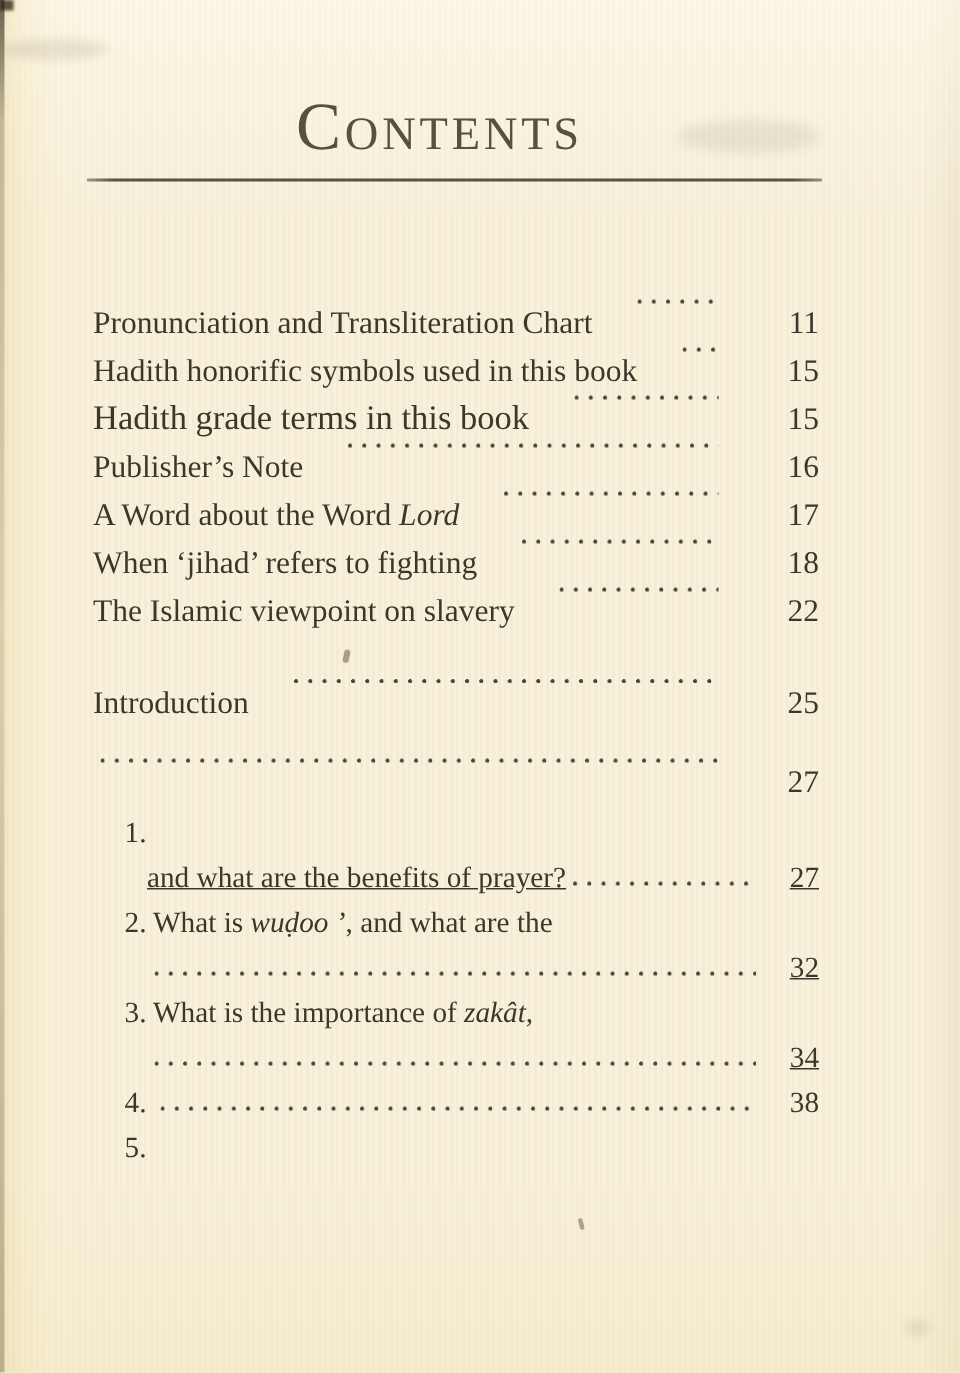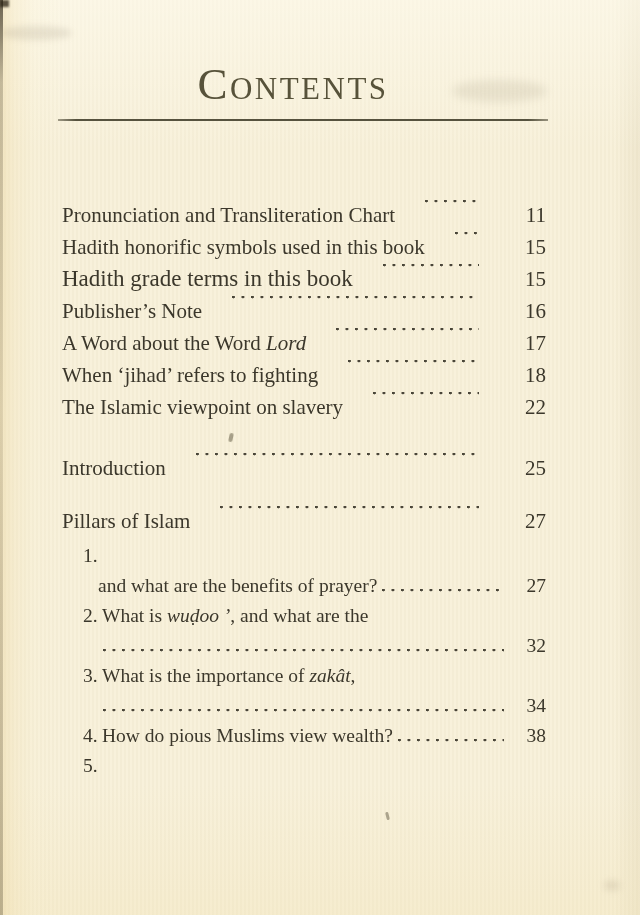--- a/index.html
+++ b/index.html
@@ -45,21 +45,21 @@
 
   .gap-intro{margin-top:29px;}
   .gap-pillars{margin-top:21px;}
 
   
   .items{margin-top:4px;}
   .line{display:flex;align-items:baseline;line-height:30px;font-size:19.5px;}
   .line .t{white-space:nowrap;}
   .l1{padding-left:21px;}
   .l1 .num{width:19px;flex:0 0 auto;}
-  .l2{padding-left:36px;}
+  .l2{padding-left:36px;text-decoration:underline;}
   .line .leader{height:4px;}
 
   
   .art{position:absolute;pointer-events:none;}
   .edge-left{left:0;top:0;width:3px;height:915px;
     background:linear-gradient(180deg, rgba(32,26,14,.65) 0, rgba(32,26,14,.22) 9%, rgba(70,58,34,.12) 45%, rgba(50,42,24,.28) 100%);}
   .corner-tl{left:0;top:0;width:9px;height:7px;background:rgba(40,32,18,.75);filter:blur(1px);}
   .smudge-tl{left:0;top:26px;width:72px;height:14px;background:rgba(150,140,118,.18);filter:blur(3px);border-radius:50%;}
   .smudge-title{left:452px;top:80px;width:95px;height:22px;background:rgba(160,150,124,.18);filter:blur(4px);border-radius:50%;}
   .tick-intro{left:229px;top:433px;width:4px;height:9px;background:rgba(100,92,70,.55);border-radius:2px;transform:rotate(12deg);filter:blur(.4px);}
@@ -126,21 +126,20 @@
       <span class="pg">22</span>
     </div>
 
     <div class="row gap-intro">
       <span class="t"><span>Introduction</span></span>
       <span class="leader"></span>
       <span class="pg">25</span>
     </div>
 
     <div class="row gap-pillars">
-      <span class="t"><span>Pillars of Islam</span></span>
       <span class="leader"></span>
       <span class="pg">27</span>
     </div>
 
     <div class="items">
 
       <div class="item">
         <div class="line l1">
           <span class="num">1.</span>
         </div>
@@ -169,21 +168,20 @@
         </div>
         <div class="line l2">
           <span class="leader"></span>
           <span class="pg">34</span>
         </div>
       </div>
 
       <div class="item">
         <div class="line l1">
           <span class="num">4.</span>
-          <span class="t"><span>How do pious Muslims view wealth? </span></span>
           <span class="leader"></span>
           <span class="pg">38</span>
         </div>
       </div>
 
       <div class="item">
         <div class="line l1">
           <span class="num">5.</span>
         </div>
       </div>

